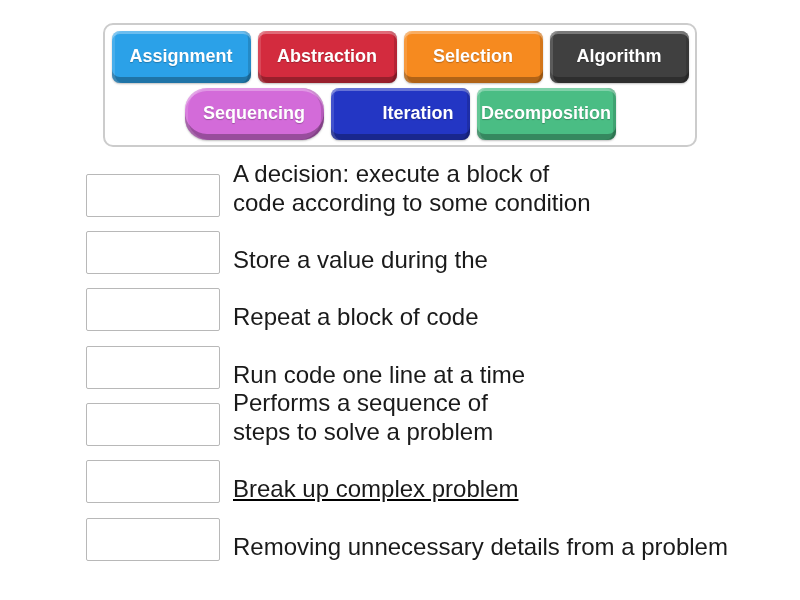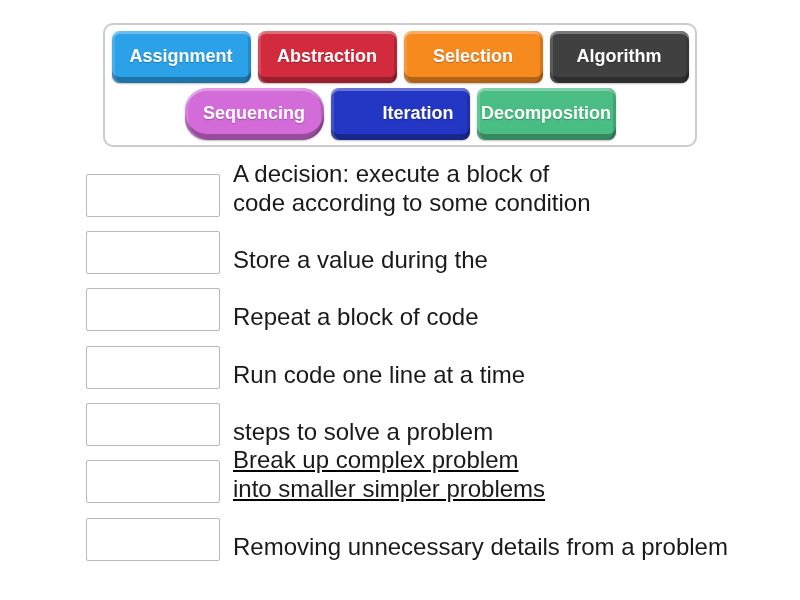--- a/index.html
+++ b/index.html
@@ -90,29 +90,29 @@
 <div class="match-item i4">
   <div class="answer-box"></div>
   <div class="clue-text">
     <div>Run code one line at a time</div>
   </div>
 </div>
 
 <div class="match-item i5">
   <div class="answer-box"></div>
   <div class="clue-text">
+    <div>Performs a sequence of</div>
     <div>steps to solve a problem</div>
   </div>
 </div>
 
 <div class="match-item i6">
   <div class="answer-box"></div>
   <div class="clue-text">
     <div>Break up complex problem</div>
-    <div>into smaller simpler problems</div>
   </div>
 </div>
 
 <div class="match-item i7">
   <div class="answer-box"></div>
   <div class="clue-text">
     <div>Removing unnecessary details from a problem</div>
   </div>
 </div>
 

